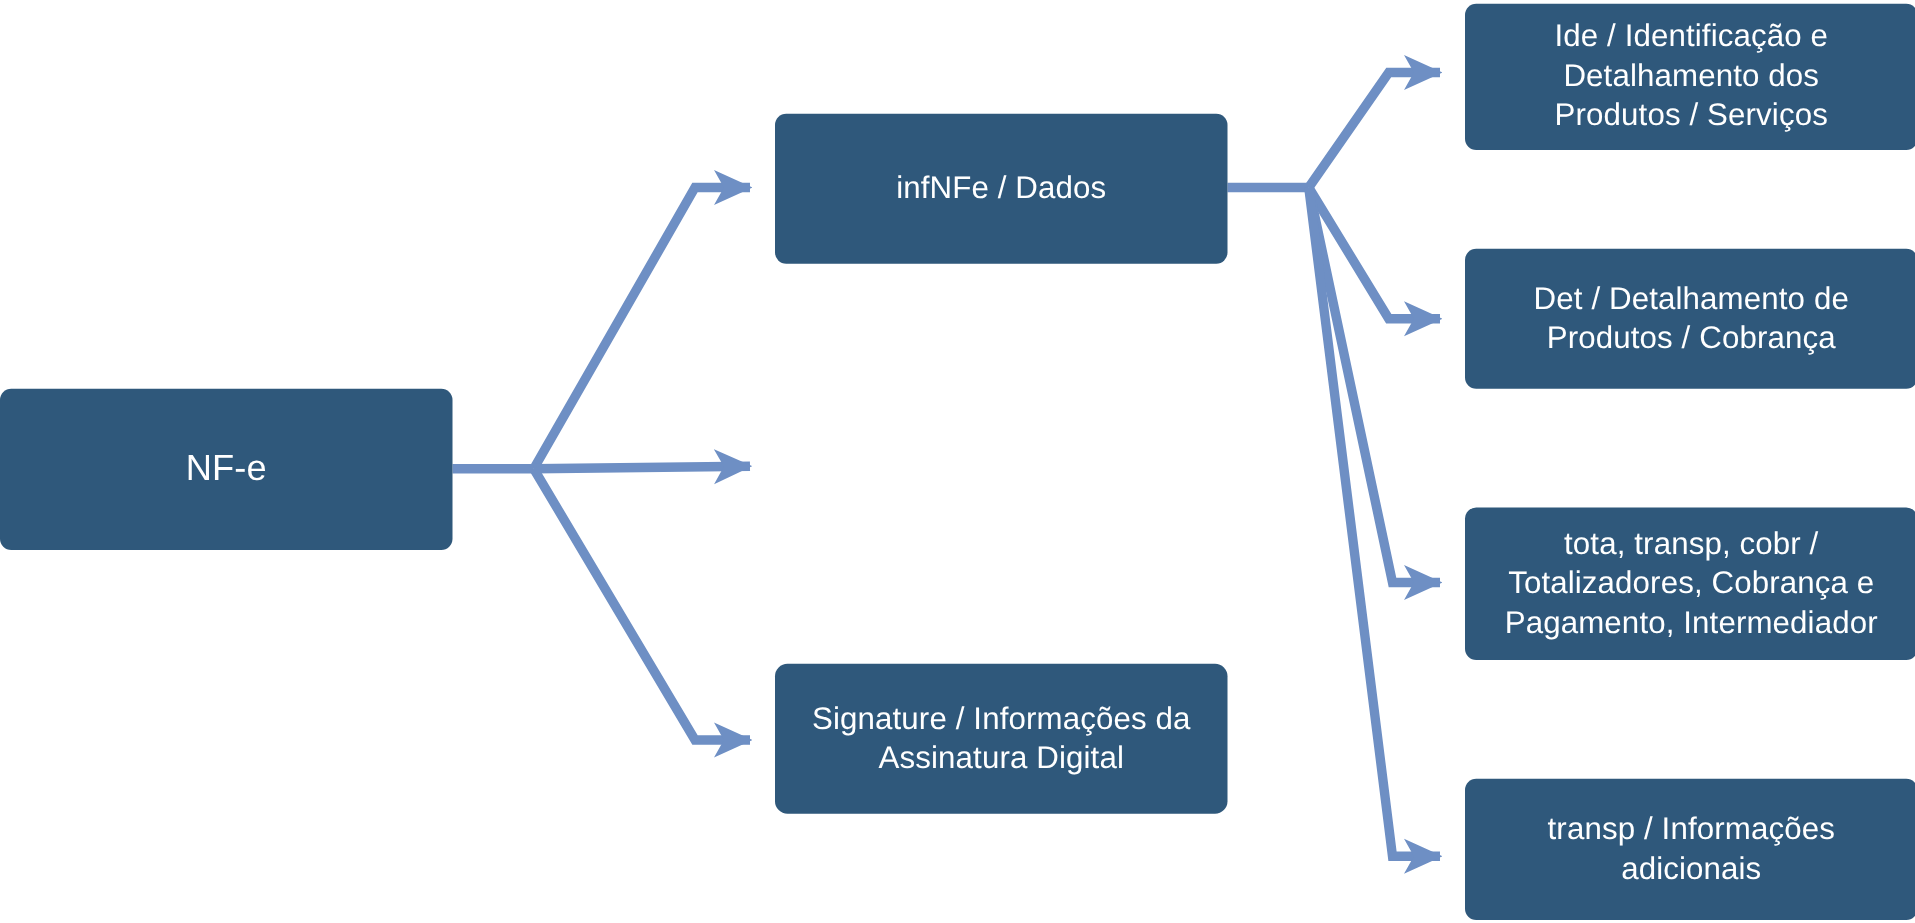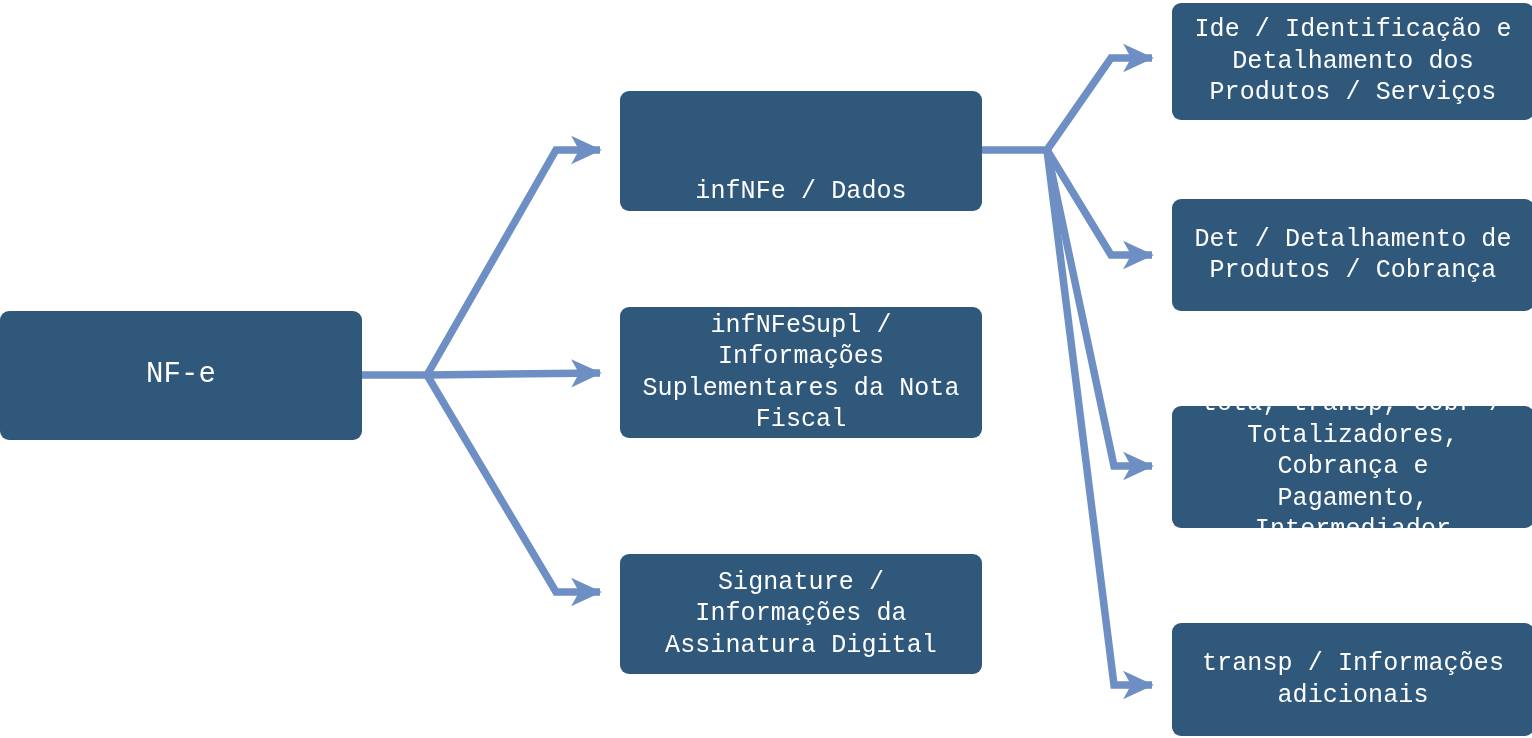--- a/index.html
+++ b/index.html
@@ -36,38 +36,37 @@
     text-align: center;
     color: #ffffff;
     padding: 4px 10px;
     line-height: 1.26;
     letter-spacing: 0.1px;
   }
   .node-label {
     display: block;
     width: 100%;
     white-space: pre-line;
-    font-family: Liberation Mono, monospace;
   }
   .node-root {
     left: 0px;
     top: 311px;
     width: 362px;
     height: 129px;
     font-size: 29px;
     text-align: center;
   }
   .node-mid {
     left: 620px;
     width: 362px;
     font-size: 25px;
   }
-  .node-mid-1 { top: 91px;  height: 120px; align-items: flex-end; }
+  .node-mid-1 { top: 91px;  height: 120px; }
   .node-mid-2 { top: 307px; height: 131px; }
-  .node-mid-3 { top: 554px; height: 120px; }
+  .node-mid-3 { top: 531px; height: 120px; border-radius: 10px; }
   .node-right {
     left: 1172px;
     width: 362px;
     font-size: 25px;
   }
   .node-right-1 { top: 3px;   height: 117px; }
   .node-right-2 { top: 199px; height: 112px; }
   .node-right-3 { top: 406px; height: 122px; }
   .node-right-4 { top: 623px; height: 113px; }
 </style>
@@ -105,25 +104,20 @@
     </g>
   </svg>
 
   <div class="node node-root">
     <span class="node-label">NF-e</span>
   </div>
 
   <div class="node node-mid node-mid-1">
     <span class="node-label">infNFe / Dados</span>
   </div>
-  <div class="node node-mid node-mid-2">
-    <span class="node-label">infNFeSupl / Informações
-Suplementares da Nota
-Fiscal</span>
-  </div>
   <div class="node node-mid node-mid-3">
     <span class="node-label">Signature / Informações da
 Assinatura Digital</span>
   </div>
 
   <div class="node node-right node-right-1">
     <span class="node-label">Ide / Identificação e
 Detalhamento dos
 Produtos / Serviços</span>
   </div>

